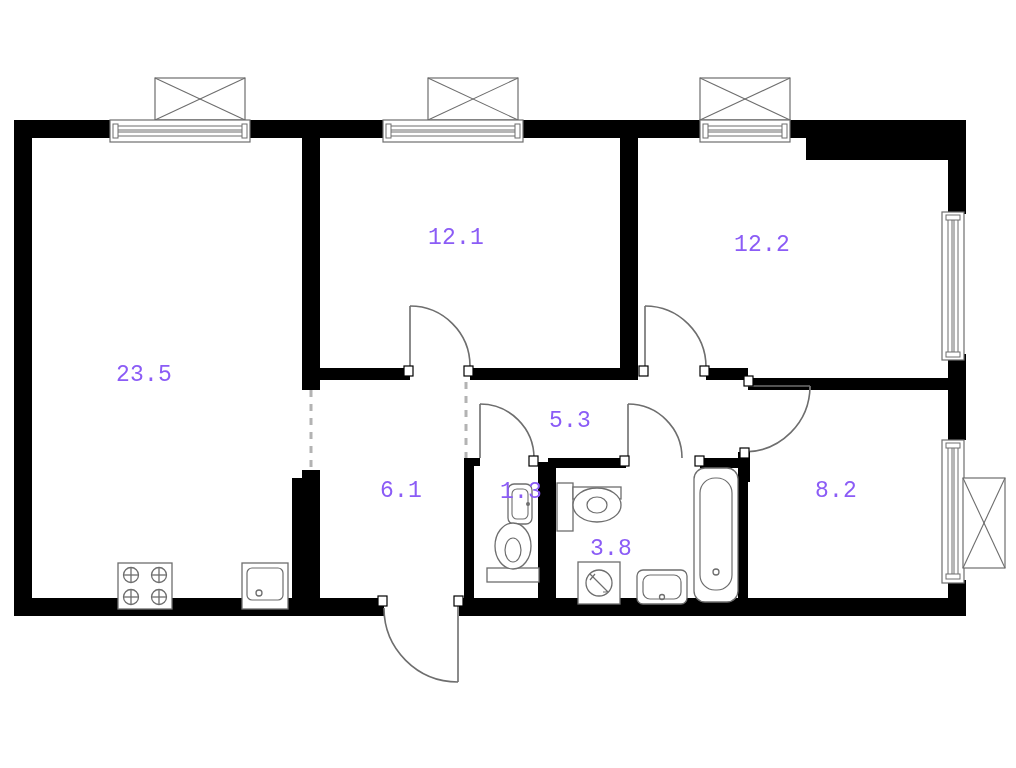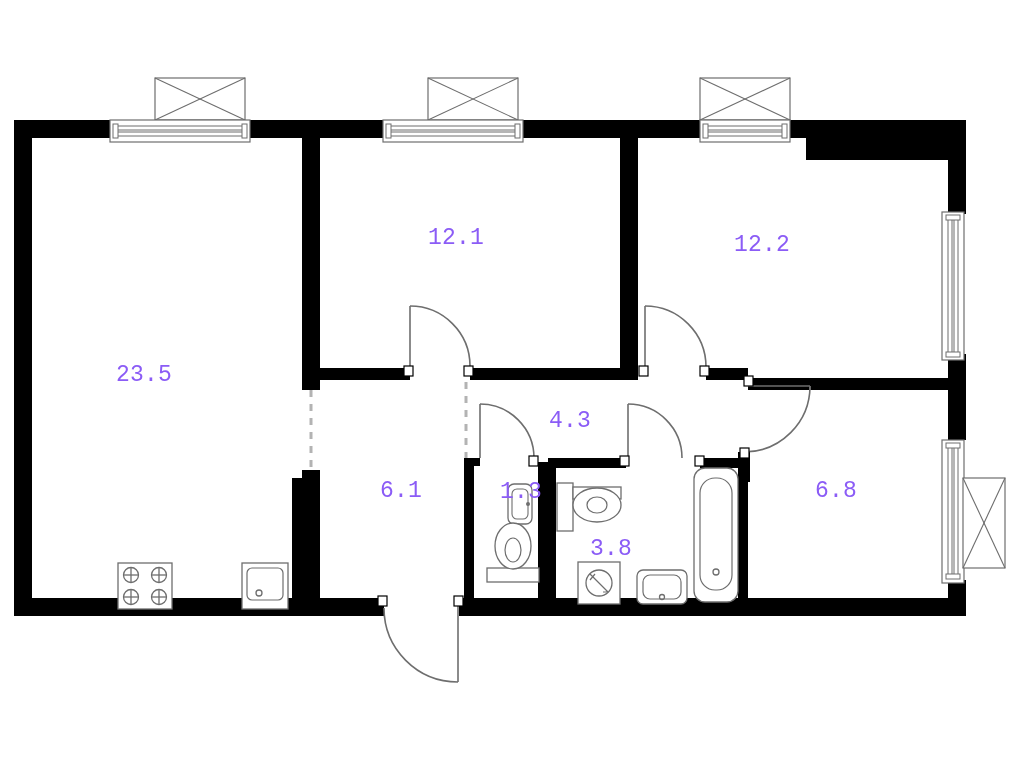--- a/index.html
+++ b/index.html
@@ -246,18 +246,18 @@
         <rect x="700" y="478" width="32" height="112" rx="15" fill="#ffffff" stroke="#6e6e6e" stroke-width="1.2"></rect>
         <circle cx="716" cy="572" r="3"></circle>
       </g>
     </g>
   </svg>
 
   <div class="area-label" style="left:144px; top:375px;">23.5</div>
   <div class="area-label" style="left:456px; top:238px;">12.1</div>
   <div class="area-label" style="left:762px; top:228px;margin-top:17px;">12.2</div>
   <div class="area-label" style="left:401px; top:491px;">6.1</div>
-  <div class="area-label" style="left:570px; top:421px;">4.3</div>
+  <div class="area-label" style="left:570px; top:421px;">5.3</div>
   <div class="area-label" style="left:488px; top:492px;margin-left:33px;">1.3</div>
   <div class="area-label" style="left:611px; top:549px;">3.8</div>
-  <div class="area-label" style="left:836px; top:491px;">6.8</div>
+  <div class="area-label" style="left:836px; top:491px;">8.2</div>
 
 </div>
 
 </body></html>

